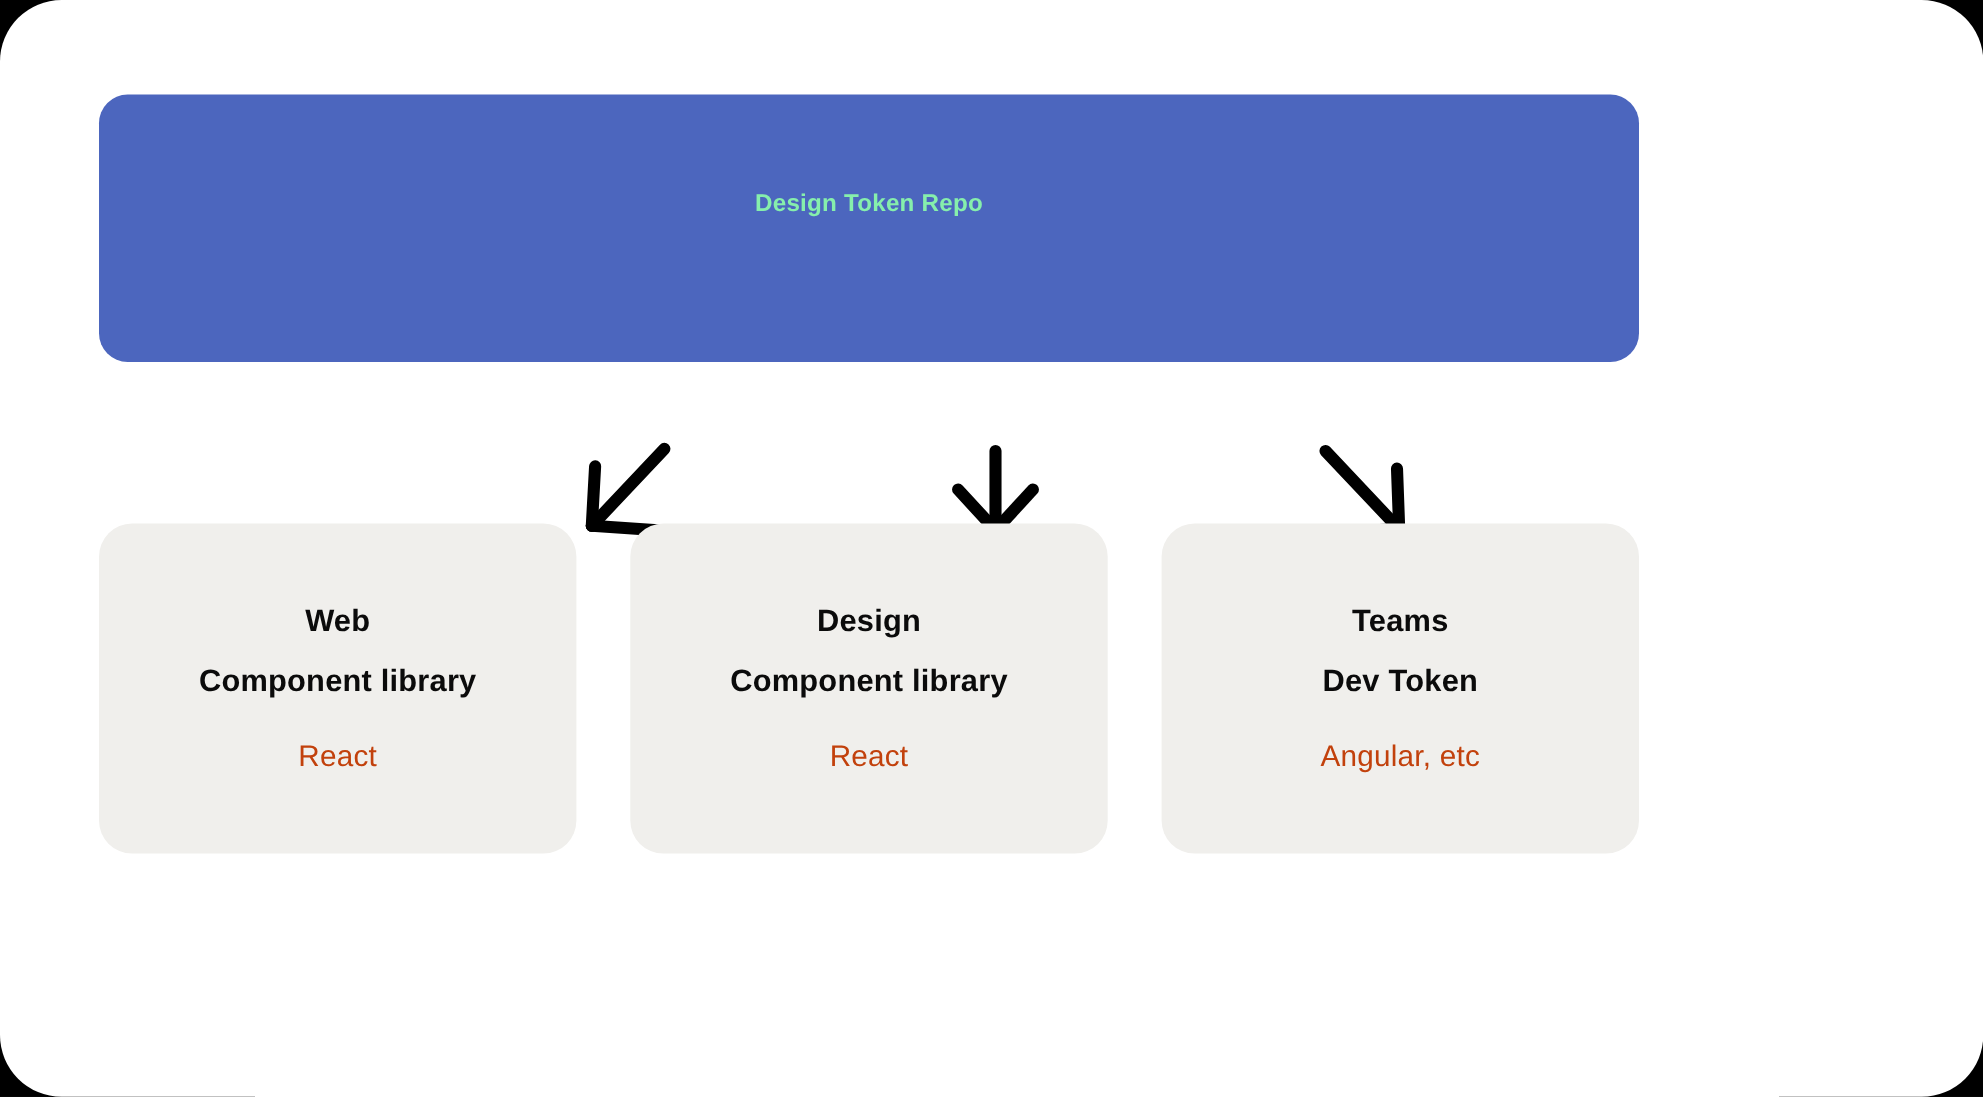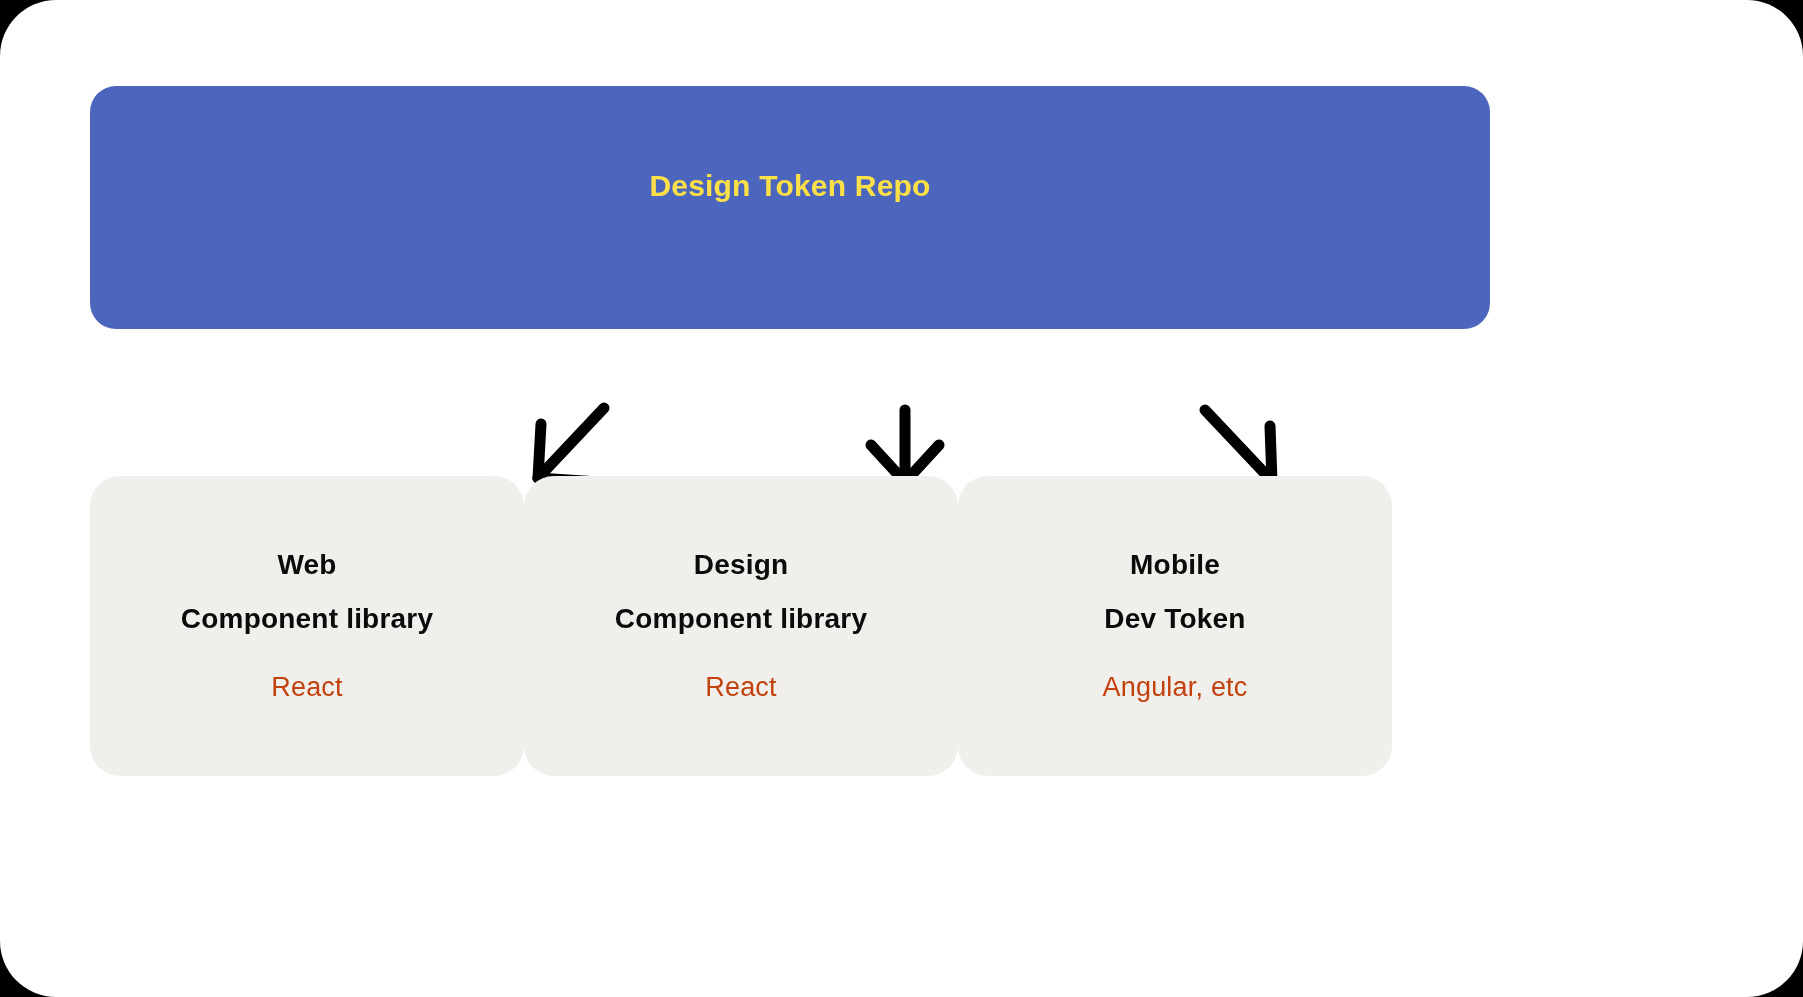--- a/index.html
+++ b/index.html
@@ -42,22 +42,22 @@
     height: 243px;
     background: #4c66be;
     border-radius: 26px;
     display: flex;
     flex-direction: column;
     align-items: center;
     justify-content: center;
     box-sizing: border-box;
   }
   #header-title {
-    color: #fde047;
-    font-size: 30px;
+    color: #86efac;
+    font-size: 22px;
     font-weight: bold;
     letter-spacing: 0.2px;
     line-height: 1.2;
     margin: 0 0 44px 0;
     text-align: center;
   }
   #header-subtitle {
     color: #ffffff;
     font-size: 30px;
     font-weight: normal;
@@ -79,20 +79,21 @@
 
   
   #cards-row {
     position: absolute;
     left: 90px;
     top: 476px;
     width: 1400px;
     height: 300px;
     display: flex;
     flex-direction: row;
+    justify-content: space-between;
     align-items: stretch;
   }
   .dest-card {
     width: 434px;
     background: #f0efec;
     border-radius: 30px;
     display: flex;
     flex-direction: column;
     align-items: center;
     justify-content: center;
@@ -167,21 +168,21 @@
         <div class="card-tech">React</div>
       </div>
 
       <div class="dest-card">
         <div class="card-title">Design</div>
         <div class="card-subtitle">Component library</div>
         <div class="card-tech">React</div>
       </div>
 
       <div class="dest-card">
-        <div class="card-title">Mobile</div>
+        <div class="card-title">Teams</div>
         <div class="card-subtitle">Dev Token</div>
         <div class="card-tech">Angular, etc</div>
       </div>
 
     </div>
 
   </div>
 </div>
 
 </body></html>

